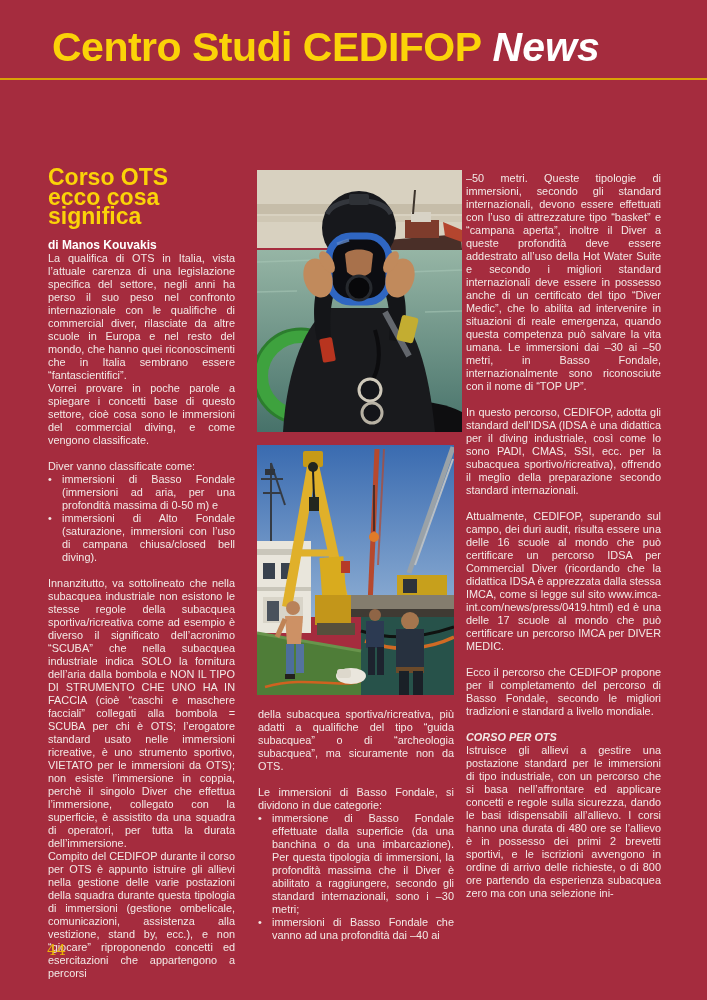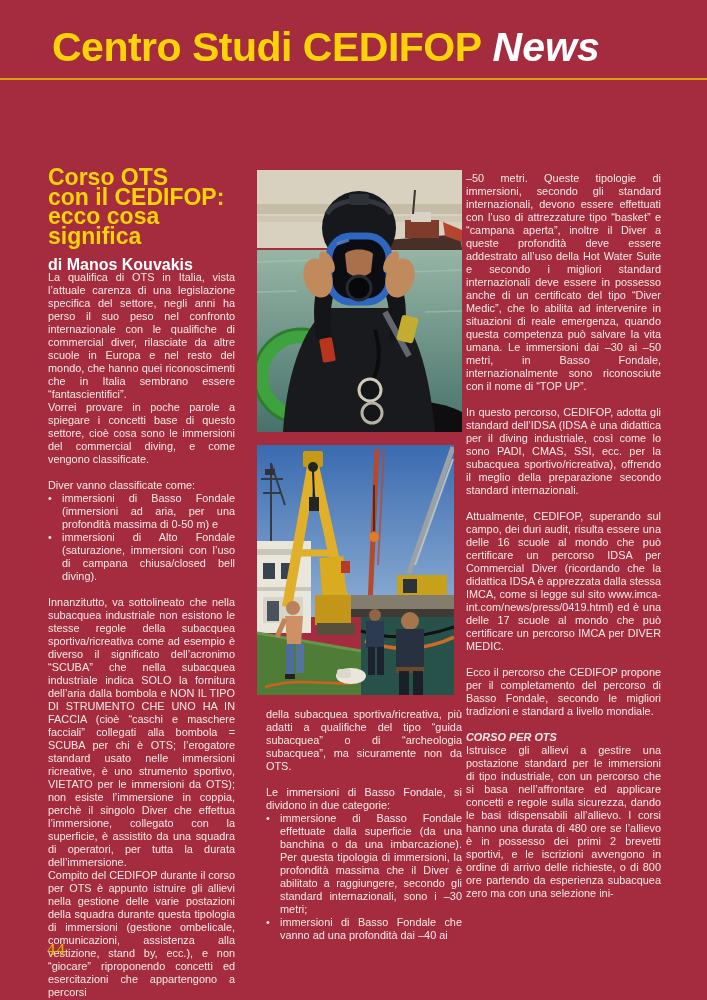--- a/index.html
+++ b/index.html
@@ -18,24 +18,24 @@
   }
   .header-rule{position:absolute;left:0;top:78px;width:707px;height:2px;background:#d9a206;}
   
   .col{
     position:absolute;color:#f2e9e6;font-size:10.9px;line-height:13px;
     text-align:justify;
   }
   .col p{margin:0;padding:0;}
   .gap{margin-top:13px !important;}
   .col-left{left:48px;top:168px;width:187px;}
-  .col-mid-text{left:258px;top:708px;width:196px;margin-left:8px;}
+  .col-mid-text{left:258px;top:708px;width:196px;}
   .col-right{left:466px;top:172px;width:195px;}
   .article-title{font-size:23px;line-height:19.5px;font-weight:bold;color:#fbd308;text-align:left;}
-  .byline{margin-top:12px;font-size:16px;font-weight:bold;color:#ffffff;text-align:left;}
+  .byline{margin-top:12px;font-size:12px;font-weight:bold;color:#ffffff;text-align:left;}
   .body-start{margin-top:17px;}
   .subhead{font-weight:bold;font-style:italic;}
   .bullet{display:flex;}
   .bullet .marker{flex:none;width:14px;}
   .bullet .btext{flex:1;text-align:justify;}
   
   figure{margin:0;padding:0;}
   .photo1{position:absolute;left:257px;top:170px;width:205px;height:262px;}
   .photo2{position:absolute;left:257px;top:445px;width:197px;height:250px;}
   .photo1 svg,.photo2 svg{display:block;}
@@ -51,21 +51,20 @@
 <div class="page">
 
   <div class="header">
     <span class="brand">Centro Studi CEDIFOP</span><span class="news">News</span>
   </div>
   <div class="header-rule"></div>
 
   <div class="col col-left">
     <div class="article-title">
       <div>Corso OTS</div>
-      <div>con il CEDIFOP:</div>
       <div>ecco cosa significa</div>
     </div>
     <div class="byline">di Manos Kouvakis</div>
     <p class="body-start">La qualifica di OTS in Italia, vista l’attuale carenza di una legislazione specifica del settore, negli anni ha perso il suo peso nel confronto internazionale con le qualifiche di commercial diver, rilasciate da altre scuole in Europa e nel resto del mondo, che hanno quei riconoscimenti che in Italia sembrano essere “fantascientifici”.</p>
     <p>Vorrei provare in poche parole a spiegare i concetti base di questo settore, cioè cosa sono le immersioni del commercial diving, e come vengono classificate.</p>
     <p class="gap">Diver vanno classificate come:</p>
     <div class="bullet">
       <span class="marker">•</span>
       <span class="btext">immersioni di Basso Fondale (immersioni ad aria, per una profondità massima di 0-50 m) e</span>
     </div>

